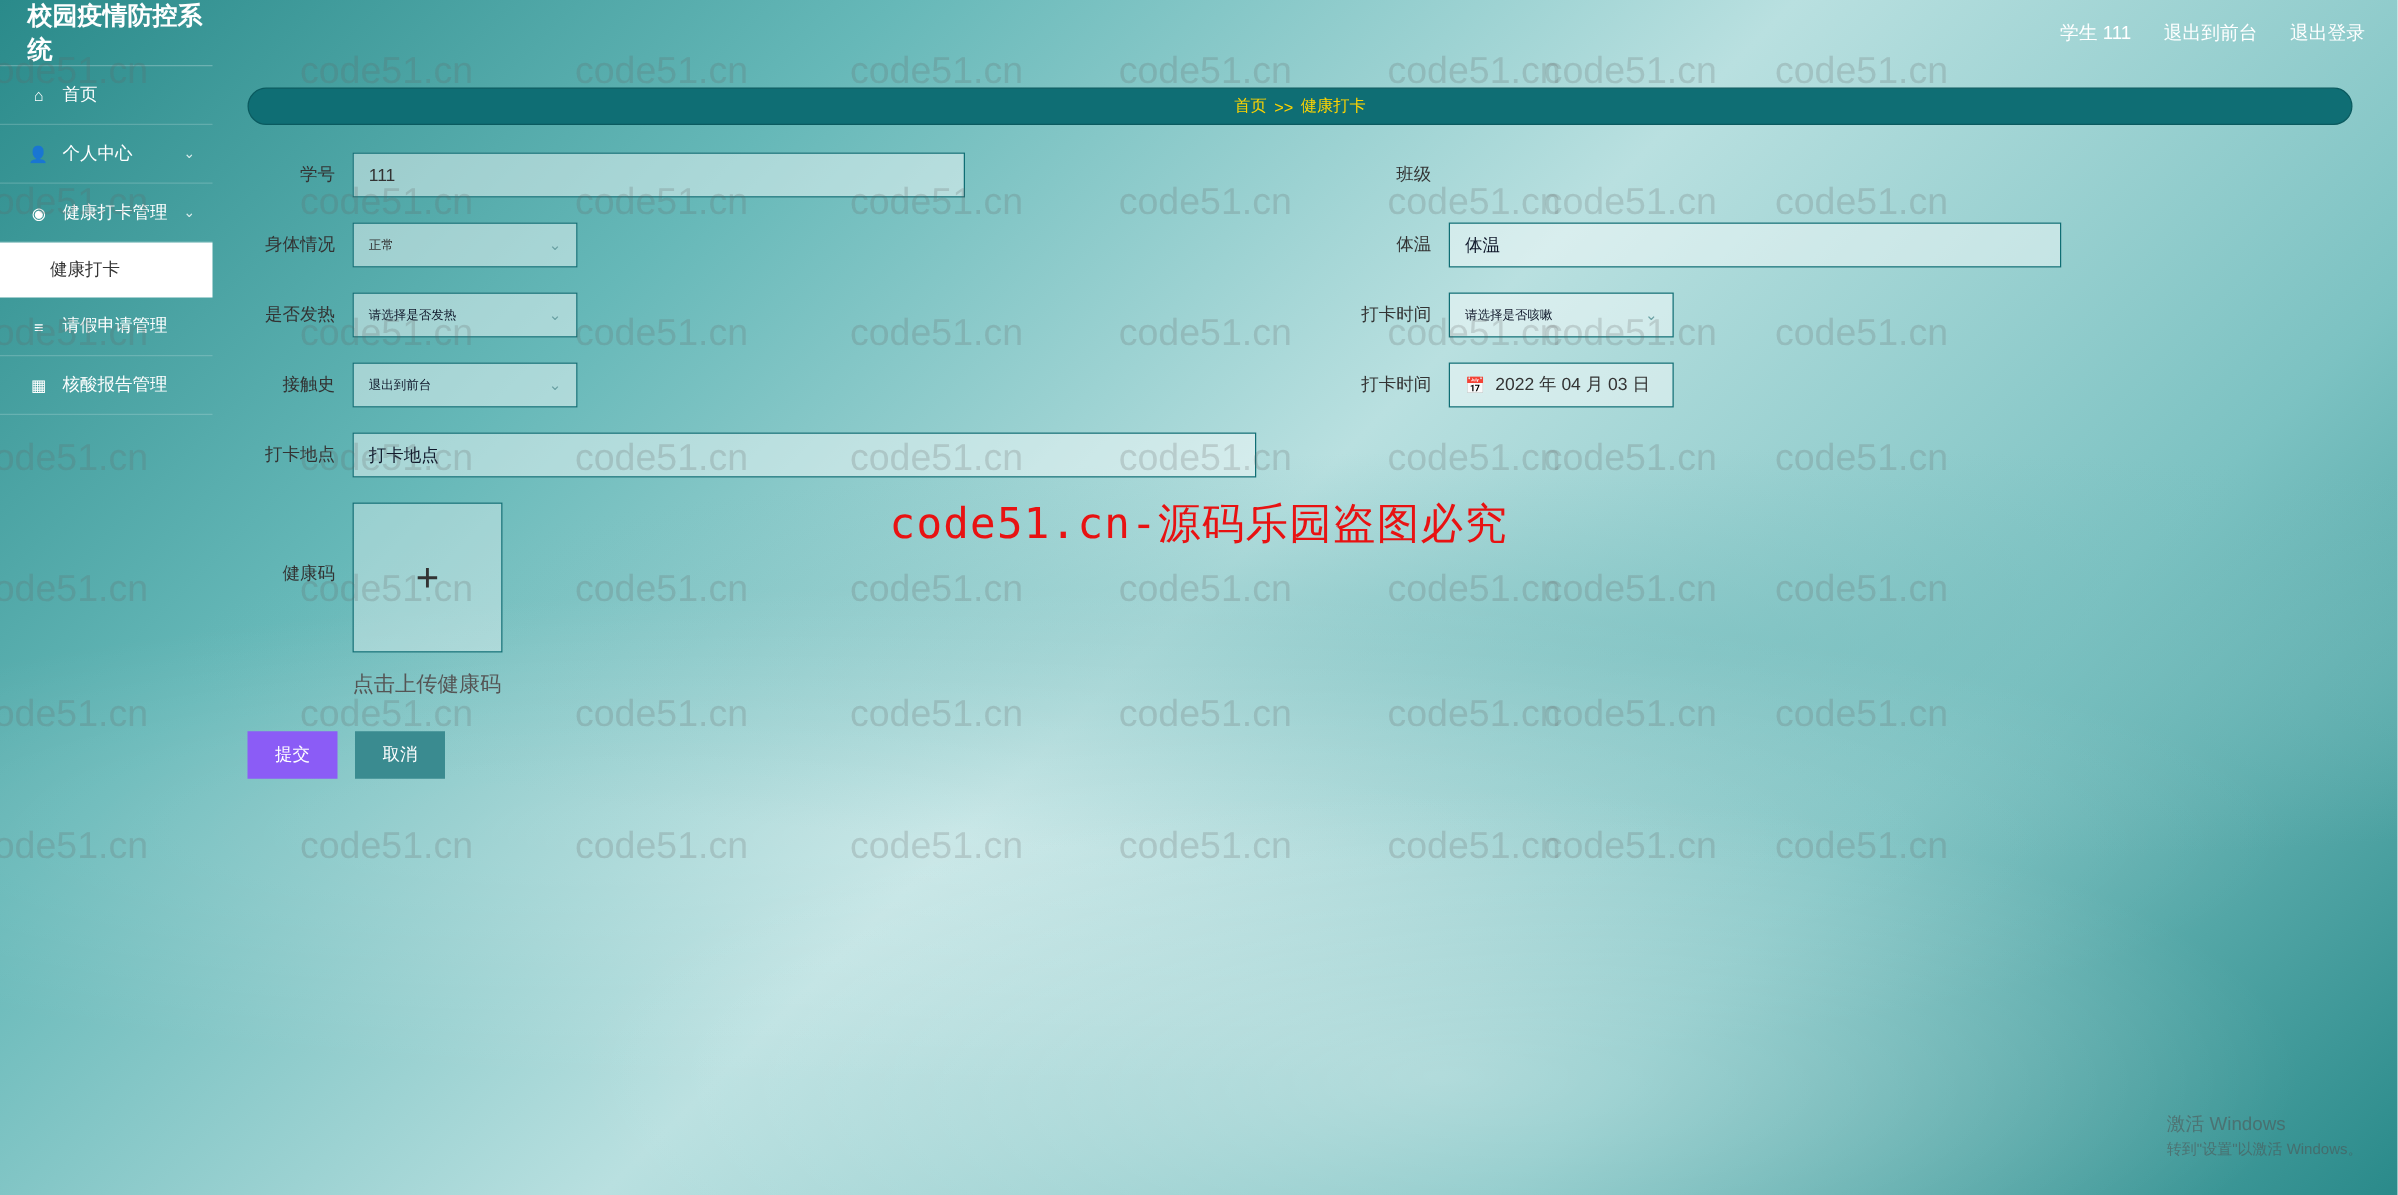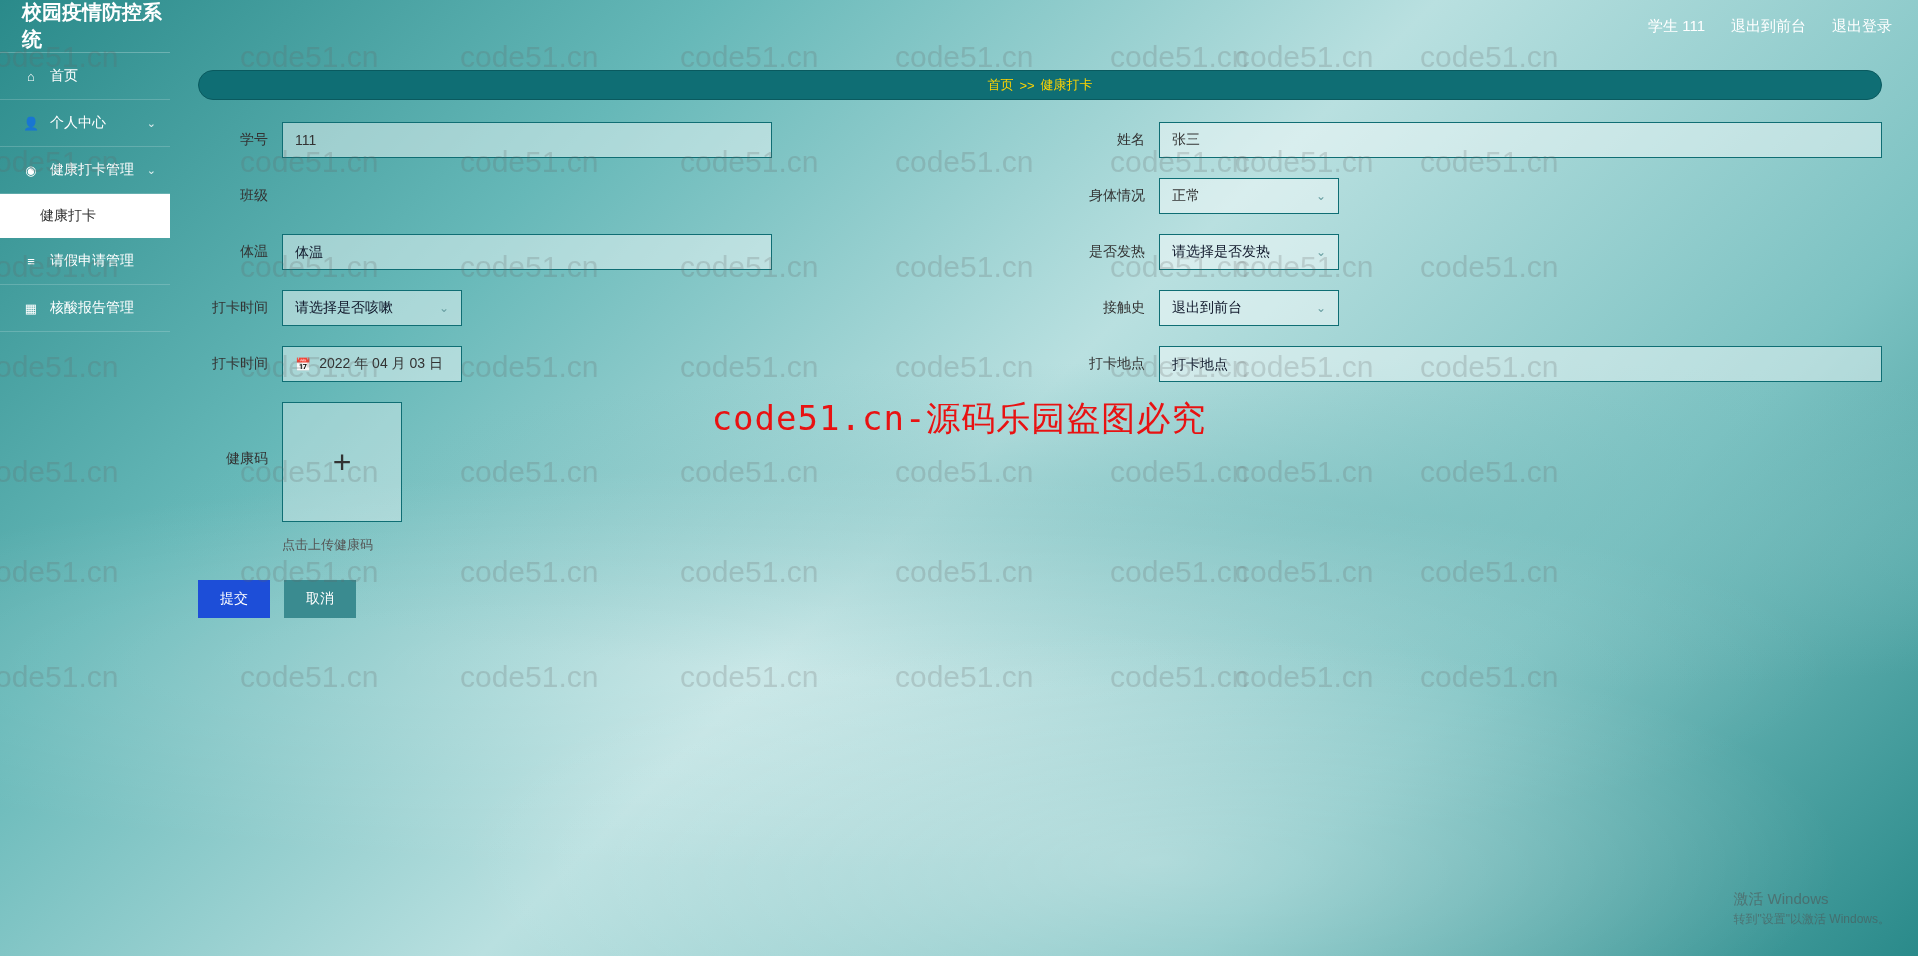--- a/index.html
+++ b/index.html
@@ -48,36 +48,36 @@
   .row { display:flex; align-items:center; }
   .lbl { width:70px; text-align:right; margin-right:14px; font-size:14px; color:#333; flex:none; }
   .ctrl { flex:1; }
   .inp, .sel, .date {
     width:100%; height:36px; border:1px solid #0f6e74; background:rgba(255,255,255,.45);
     padding:0 12px; font-size:14px; color:#333; outline:none;
   }
   .inp::placeholder, .sel.placeholder .seltxt, .date .ph { color:#0f172a; }
   .inp.narrow, .sel.narrow { max-width:490px; }
   .sel { display:flex; align-items:center; justify-content:space-between; cursor:pointer; max-width:180px;}
-  .sel .seltxt { font-size:14px; }
+  .sel .seltxt { font-size:10px; }
   .sel .dd { font-size:12px; color:#6aa0a3; }
   .date { display:flex; align-items:center; max-width:180px; gap:8px; cursor:pointer; }
   .date .cal { font-size:13px; color:#6aa0a3; }
   
   .upload-row { display:flex; align-items:flex-start; grid-column:1 / span 2; }
   .upload-box {
     width:120px; height:120px; border:1px solid #0f6e74; background:rgba(255,255,255,.35);
     display:flex; align-items:center; justify-content:center; font-size:32px; color:#333; cursor:pointer;
   }
-  .upload-hint { font-size:13px; color:#555; margin-top:14px; }
+  .upload-hint { font-size:17px; color:#555; margin-top:14px; }
   
   .btnrow { grid-column:1 / span 2; display:flex; gap:14px; margin-top:6px; }
   .btn {
     min-width:72px; height:38px; border:none; color:#fff; font-size:14px; cursor:pointer;
-    background:#1d4ed8; padding:0 18px;
+    background:#8b5cf6; padding:0 18px;
   }
   .btn.secondary { background:#3a8b90; }
   
   .wm {
     position:absolute; left:0; right:0; top:0; bottom:0; pointer-events:none; z-index:5;
   }
   .wm span {
     position:absolute; color:rgba(100,100,100,.22); font-size:30px; font-family:Arial,sans-serif;
     white-space:nowrap;
   }
@@ -134,24 +134,20 @@
       <a href="#">首页</a>
       <span class="sep">&gt;&gt;</span>
       <span>健康打卡</span>
     </div>
 
     <div class="form">
 
       <div class="row">
         <div class="lbl">学号</div>
         <div class="ctrl"><input class="inp narrow" value="111" style=""></div>
-      </div>
-      <div class="row">
-        <div class="lbl">姓名</div>
-        <div class="ctrl"><input class="inp" value="张三" style=""></div>
       </div>
 
       <div class="row">
         <div class="lbl">班级</div>
       </div>
       <div class="row">
         <div class="lbl">身体情况</div>
         <div class="ctrl">
           <div class="sel">
             <span class="seltxt">正常</span>

